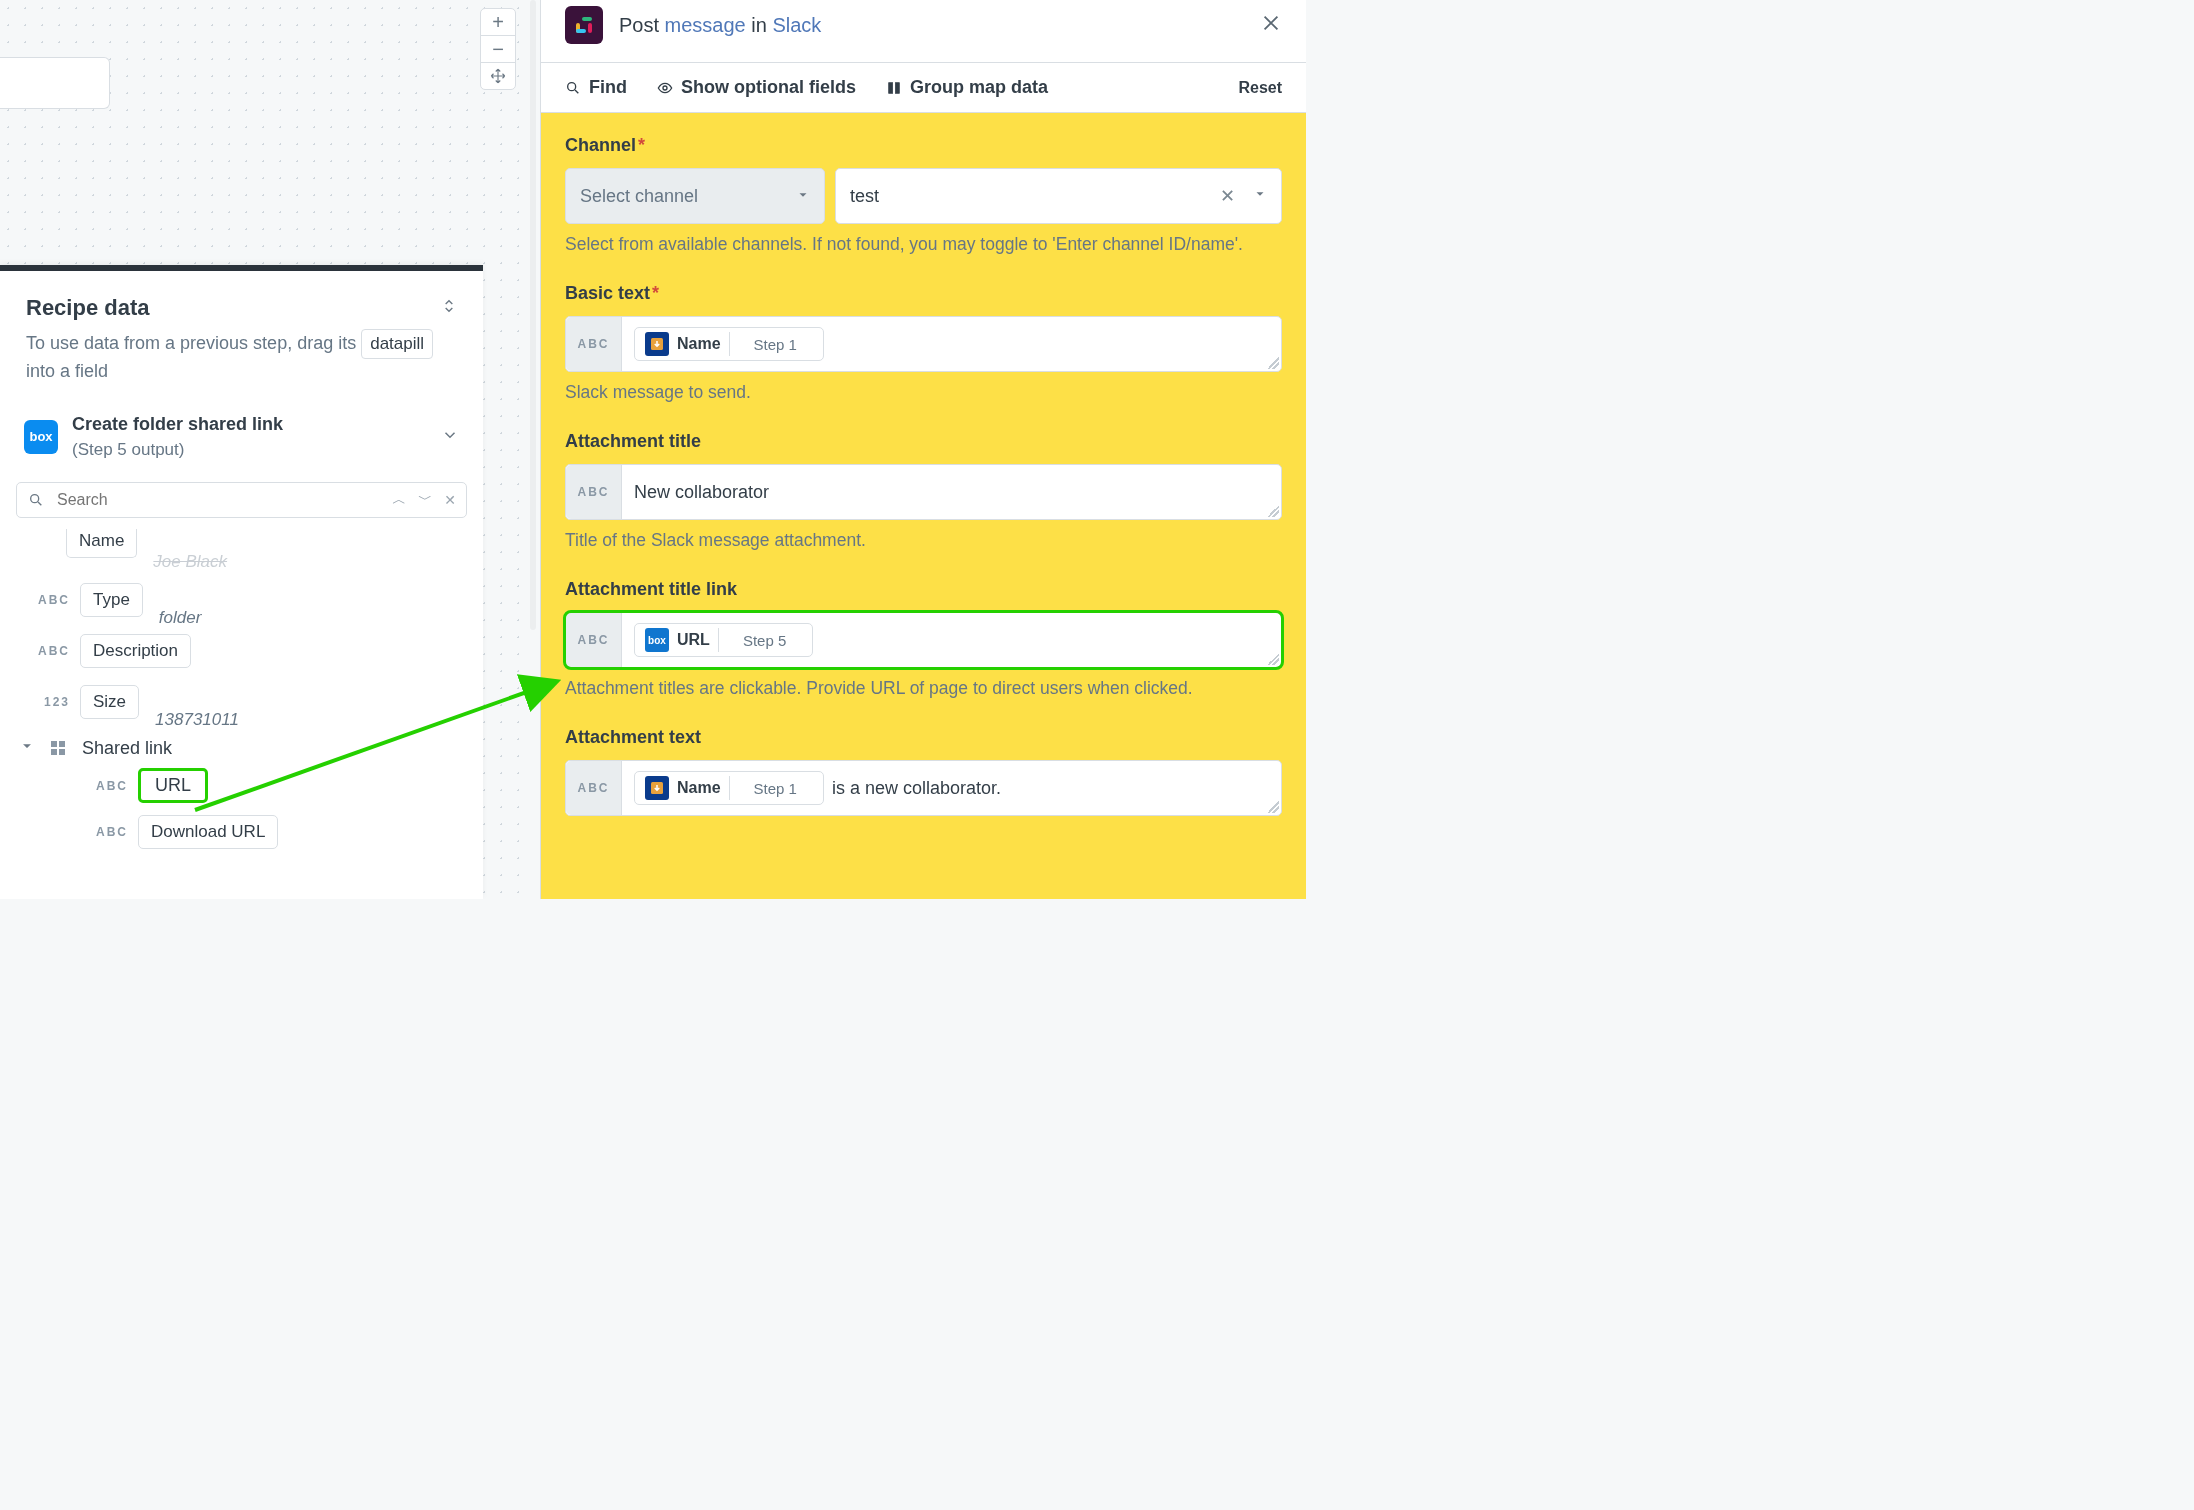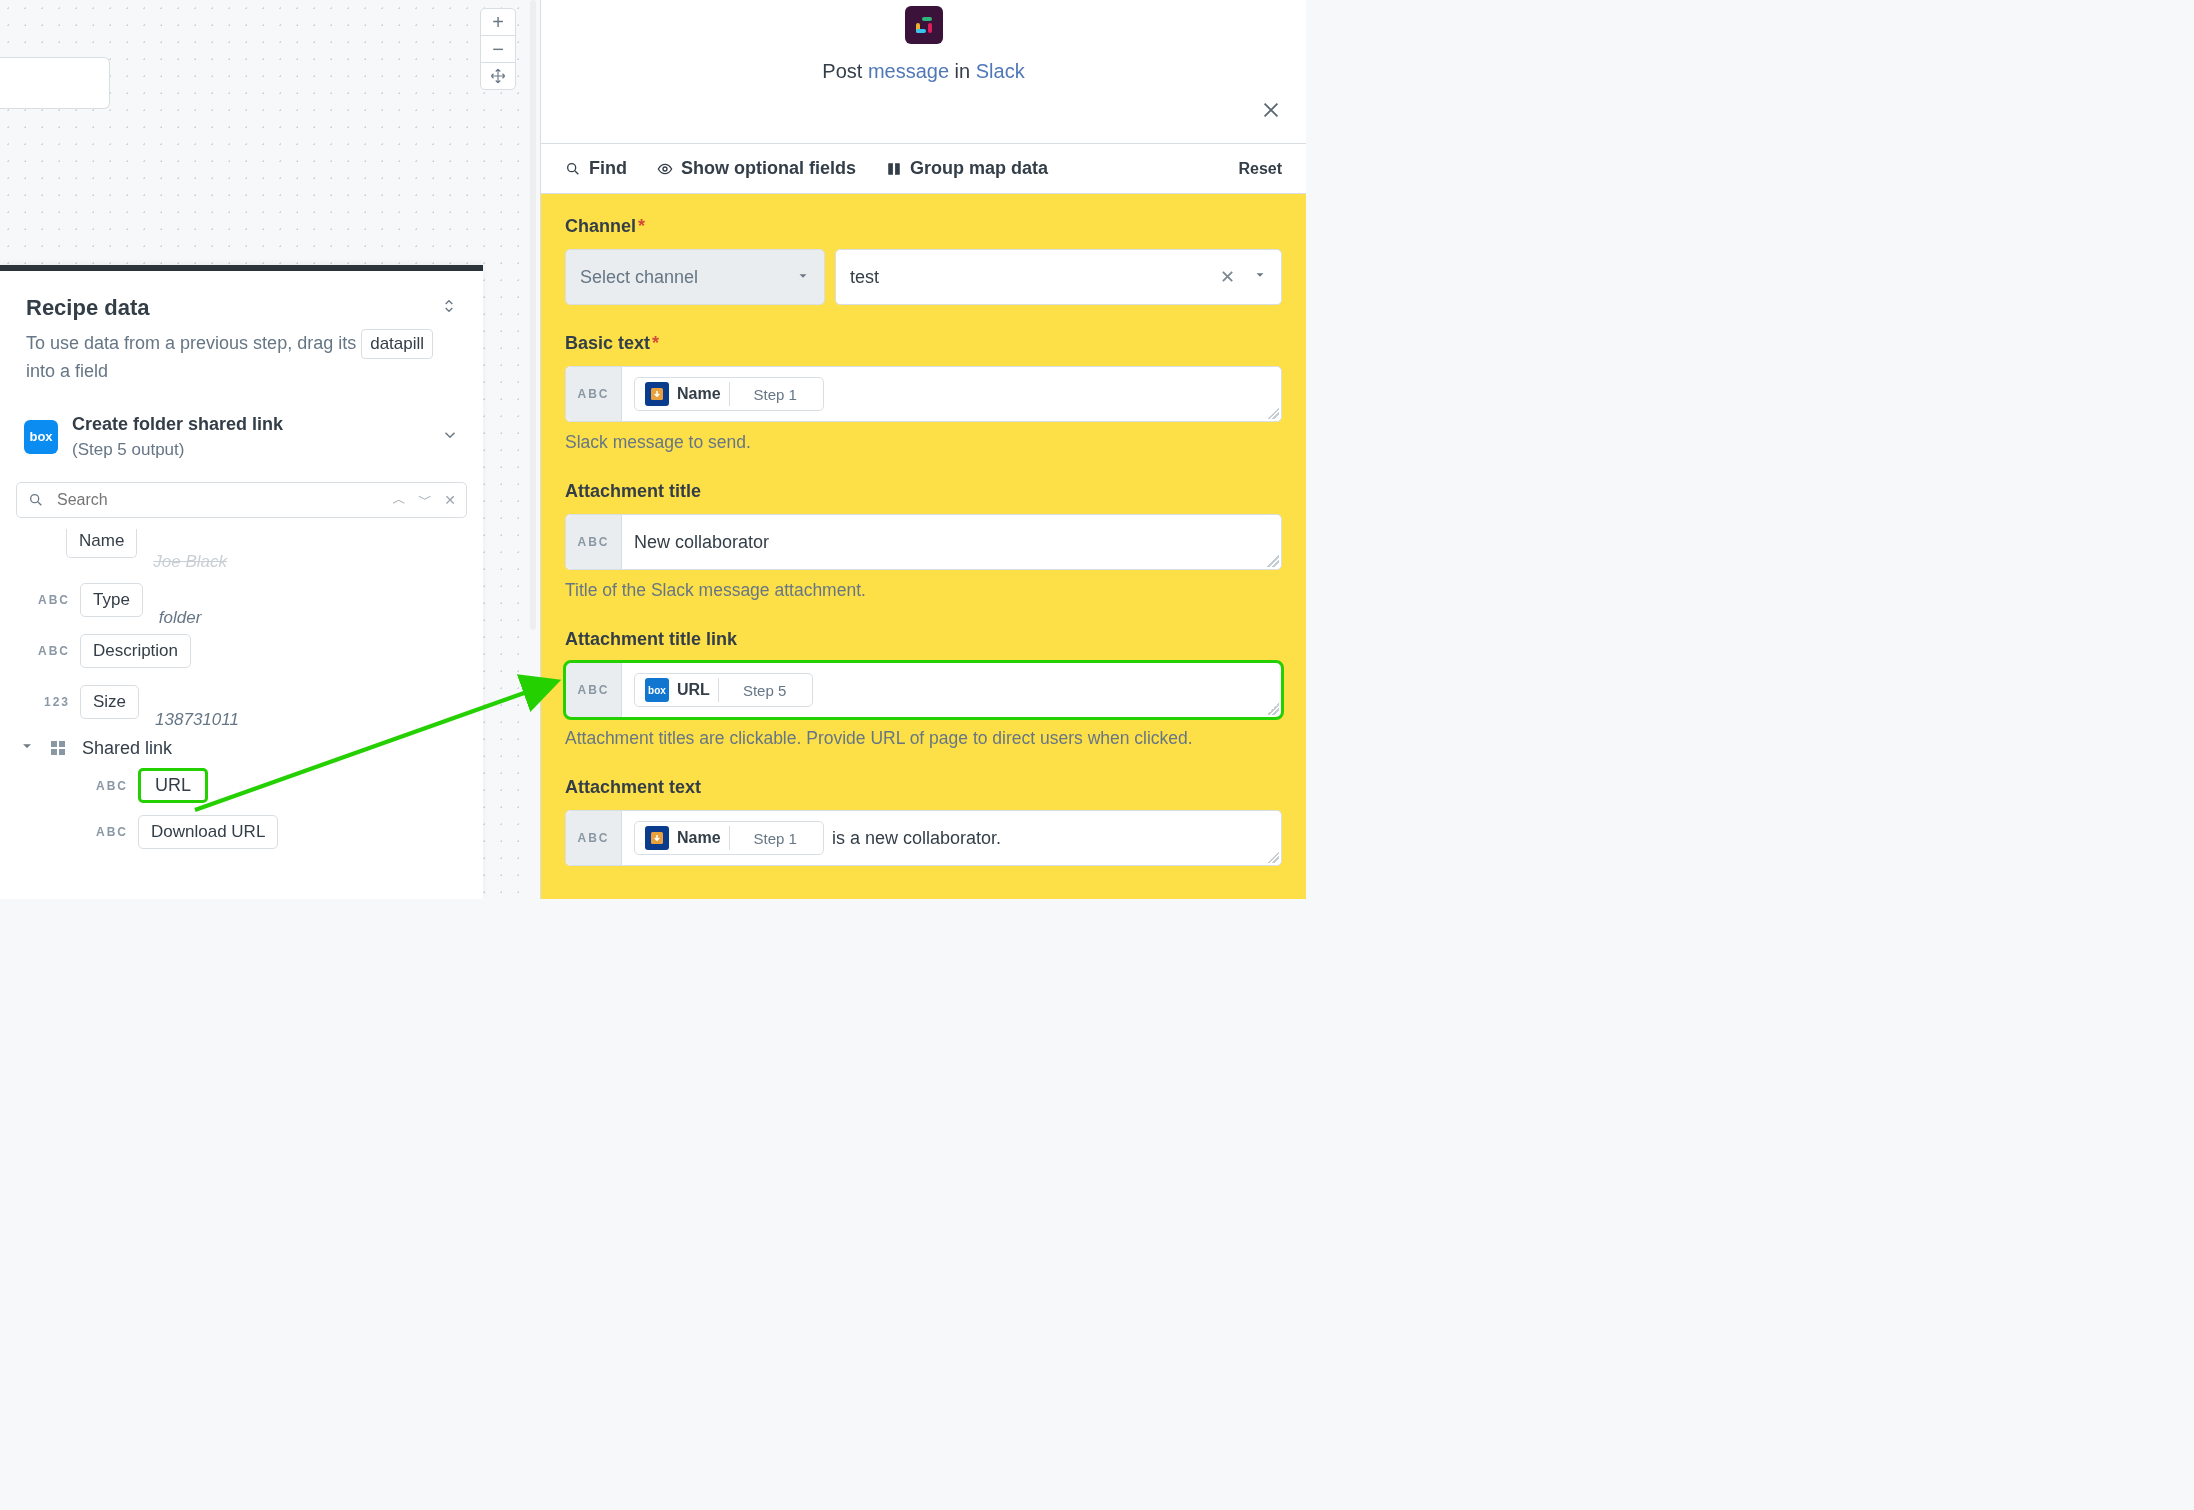--- a/index.html
+++ b/index.html
@@ -107,21 +107,21 @@
     padding:4px 14px;font-size:18px;color:var(--text);
   }
 
   
   .right-panel{
     position:absolute;left:540px;top:0;right:0;bottom:0;background:#fff;
     border-left:1px solid var(--field-border);
     display:flex;flex-direction:column;
   }
   .rp-scrollbar-stub{position:absolute;left:-11px;top:0;width:6px;height:630px;background:rgba(0,0,0,.04);border-radius:3px;}
-  .rp-head{display:flex;align-items:center;padding:6px 24px 18px 24px;gap:16px;flex-direction:column;}
+  .rp-head{display:flex;align-items:center;padding:6px 24px 18px 24px;gap:16px;}
   .slack-logo{width:38px;height:38px;border-radius:6px;background:#3a123a;display:flex;align-items:center;justify-content:center;}
   .slack-logo svg{width:24px;height:24px;}
   .rp-title{font-size:20px;color:var(--text);}
   .rp-title .w{color:var(--text);}
   .rp-title .l{color:var(--link);}
   .rp-close{margin-left:auto;color:#5a6772;cursor:pointer;}
   .rp-close svg{width:22px;height:22px;stroke:currentColor;stroke-width:2;}
 
   .rp-toolbar{
     display:flex;align-items:center;gap:30px;padding:14px 24px;
@@ -364,20 +364,21 @@
         <div class="text-input">
           <span>test</span>
           <span class="ti-actions">
             <span>✕</span>
             <span><svg viewBox="0 0 24 24" fill="#6b7884">
                   <path d="M6 9l6 6 6-6"></path>
                 </svg></span>
           </span>
         </div>
       </div>
+      <div class="help">Select from available channels. If not found, you may toggle to 'Enter channel ID/name'.</div>
     </div>
 
     <div class="field">
       <div class="field-label">
         <span>Basic text</span><span class="req">*</span>
       </div>
       <div class="pill-input">
         <div class="abc-tag">ABC</div>
         <div class="pi-body">
           <span class="datapill">

